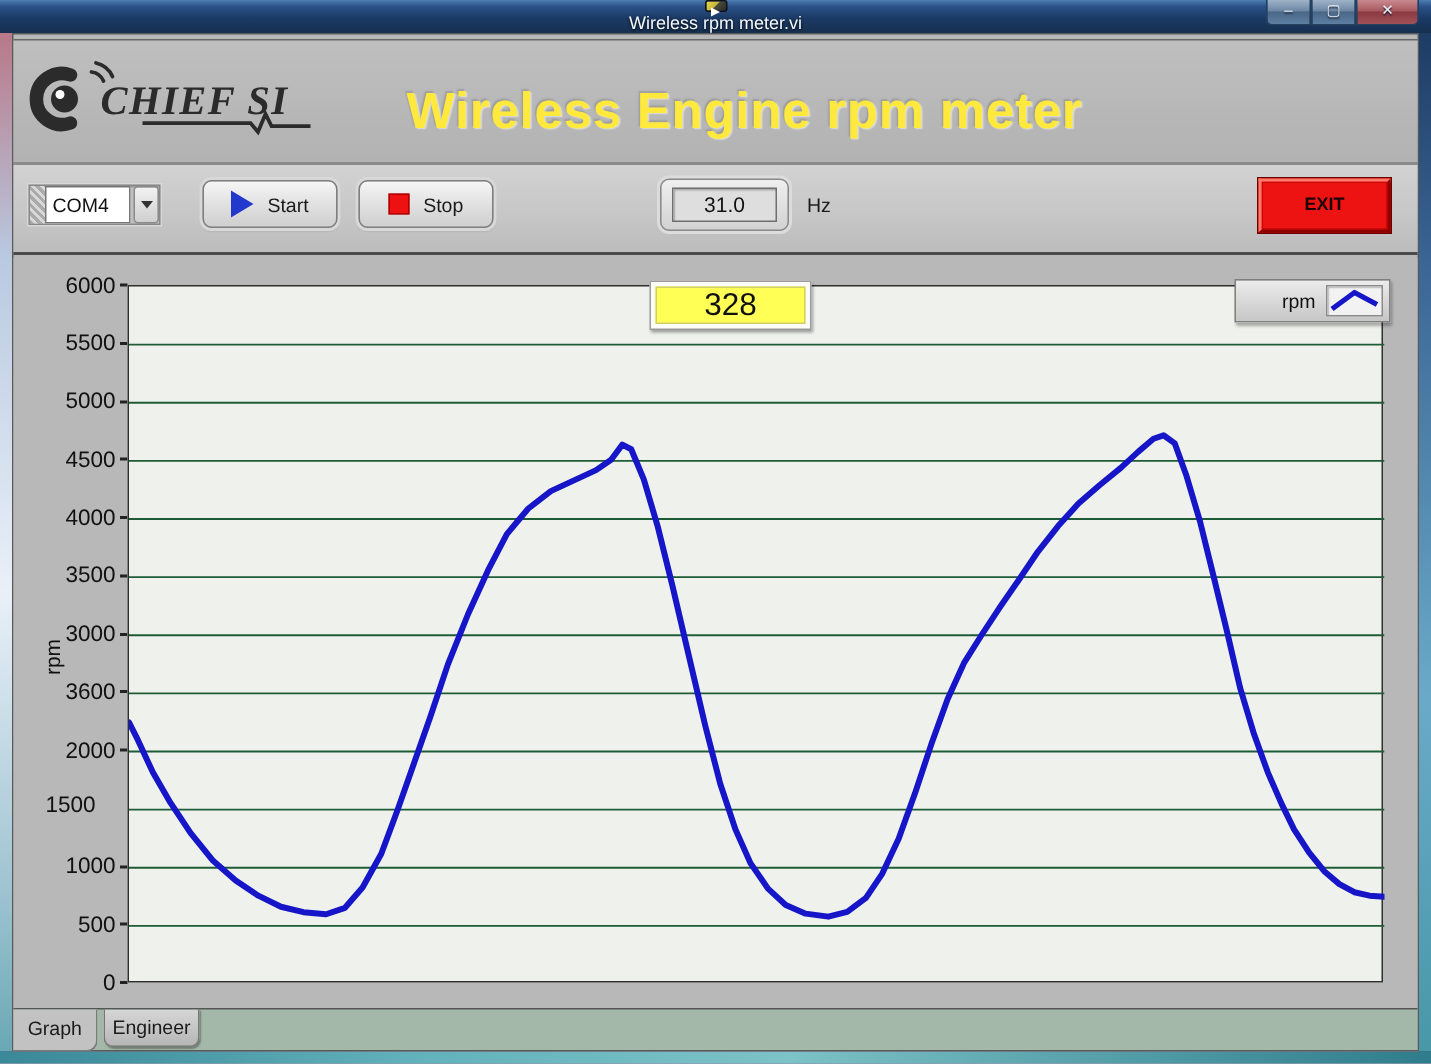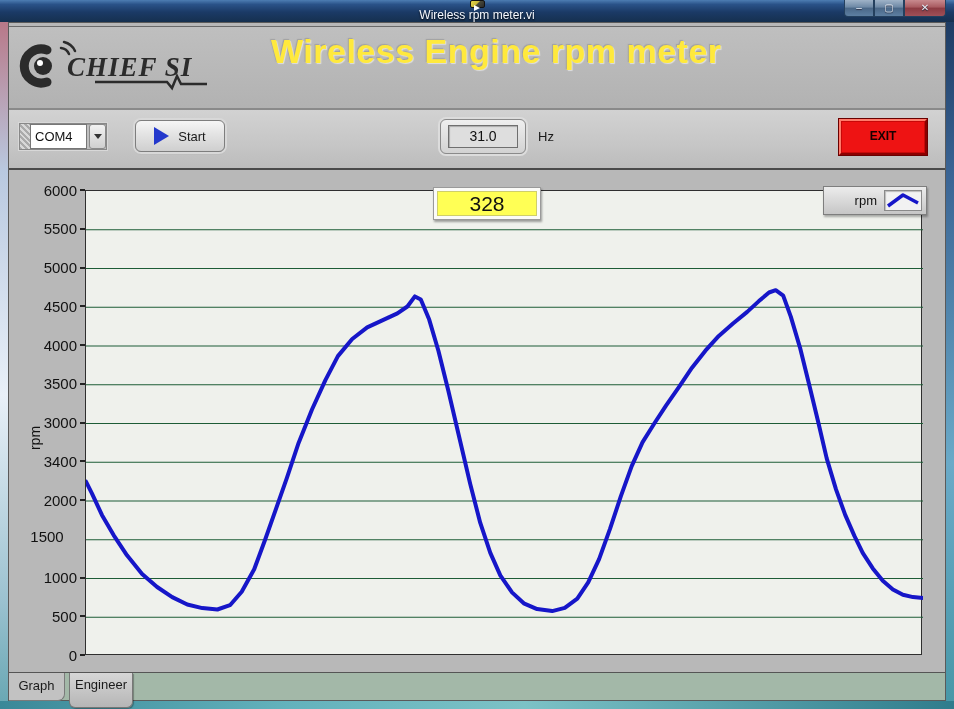--- a/index.html
+++ b/index.html
@@ -35,21 +35,21 @@
 
   
   #content { position:absolute; left:8px; top:22px; width:938px; height:679px;
     background:#b8b8b8; box-shadow:inset 0 0 0 1px #5a5a5a; }
 
   
   #header { position:absolute; left:1px; top:4px; width:936px; height:84px;
     background:linear-gradient(180deg,#bfbfbf 0%,#b2b2b2 100%);
     border-top:1px solid #6a6a6a; border-bottom:2px solid #8a8a8a; }
   #logo { position:absolute; left:8px; top:9px; width:196px; height:64px; }
-  #app-title { position:absolute; left:262px; top:5px; width:500px;
+  #app-title { position:absolute; left:262px; top:28px; width:500px;
     font-size:34px; font-weight:bold; color:#ffe93c; letter-spacing:0.5px;
     text-shadow:1px 1px 1px rgba(255,255,255,0.55), -1px -1px 1px rgba(120,120,120,0.4); }
 
   
   #toolbar { position:absolute; left:1px; top:88px; width:936px; height:60px;
     background:linear-gradient(180deg,#d2d2d2 0%,#c6c6c6 60%,#bcbcbc 100%);
     border-bottom:2px solid #4a4a4a; }
 
   .lv-btn { position:absolute; height:32px; border-radius:6px; cursor:pointer;
     background:linear-gradient(180deg,#f6f6f6 0%,#e3e3e3 45%,#cfcfcf 100%);
@@ -116,21 +116,21 @@
   #legend .sample-box { width:38px; height:21px; background:#f2f2f2;
     border:1px solid #8a8a8a; box-shadow:inset 1px 1px 1px #bbb; }
 
   
   #tabstrip { position:absolute; left:1px; top:650px; width:936px; height:28px;
     background:#a3b8a8; border-top:1px solid #555; }
   .tab { position:absolute; font-size:13px; color:#1a1a1a; text-align:center; cursor:pointer; }
   #tab-graph { left:0; top:0; width:56px; height:28px; background:#c2c2c2;
     border-right:1px solid #7a7a7a; border-bottom:1px solid #7a7a7a;
     border-radius:0 0 7px 0; line-height:26px; }
-  #tab-engineer { left:60px; top:0; width:64px; height:35px;
+  #tab-engineer { left:60px; top:0; width:64px; height:25px;
     background:linear-gradient(180deg,#d6d6d6,#b6b6b6); border:1px solid #777; border-top:none;
     border-radius:0 0 6px 6px; line-height:23px; box-shadow:1px 1px 1px rgba(0,0,0,0.3); }
 </style>
 </head>
 <body>
 
 <div id="window">
 
   <div id="titlebar">
     <div class="app-icon"></div>
@@ -171,20 +171,24 @@
         <div class="dd-btn">
           <div class="dd-arrow"></div>
         </div>
       </div>
 
       <div class="lv-btn" id="start-btn">
         <div class="play-tri"></div>
         <span>Start</span>
       </div>
 
+      <div class="lv-btn" id="stop-btn">
+        <div class="stop-sq"></div>
+        <span>Stop</span>
+      </div>
 
       <div id="freq-box">
         <div class="freq-inner">31.0</div>
       </div>
       <div id="freq-unit">Hz</div>
 
       <div id="exit-btn">EXIT</div>
     </div>
 
     <div id="chart-panel">
@@ -203,21 +207,21 @@
           </div>
           <div class="y-tick" style="top: 339.75px; flex-direction: column;">
             <span class="lbl">1500</span>
             <span class="dash"></span>
           </div>
           <div class="y-tick" style="top: 301px;">
             <span class="lbl">2000</span>
             <span class="dash"></span>
           </div>
           <div class="y-tick" style="top: 262.25px;">
-            <span class="lbl">3400</span>
+            <span class="lbl">3600</span>
             <span class="dash"></span>
           </div>
           <div class="y-tick" style="top: 223.5px;">
             <span class="lbl">3000</span>
             <span class="dash"></span>
           </div>
           <div class="y-tick" style="top: 184.75px;">
             <span class="lbl">3500</span>
             <span class="dash"></span>
           </div>

